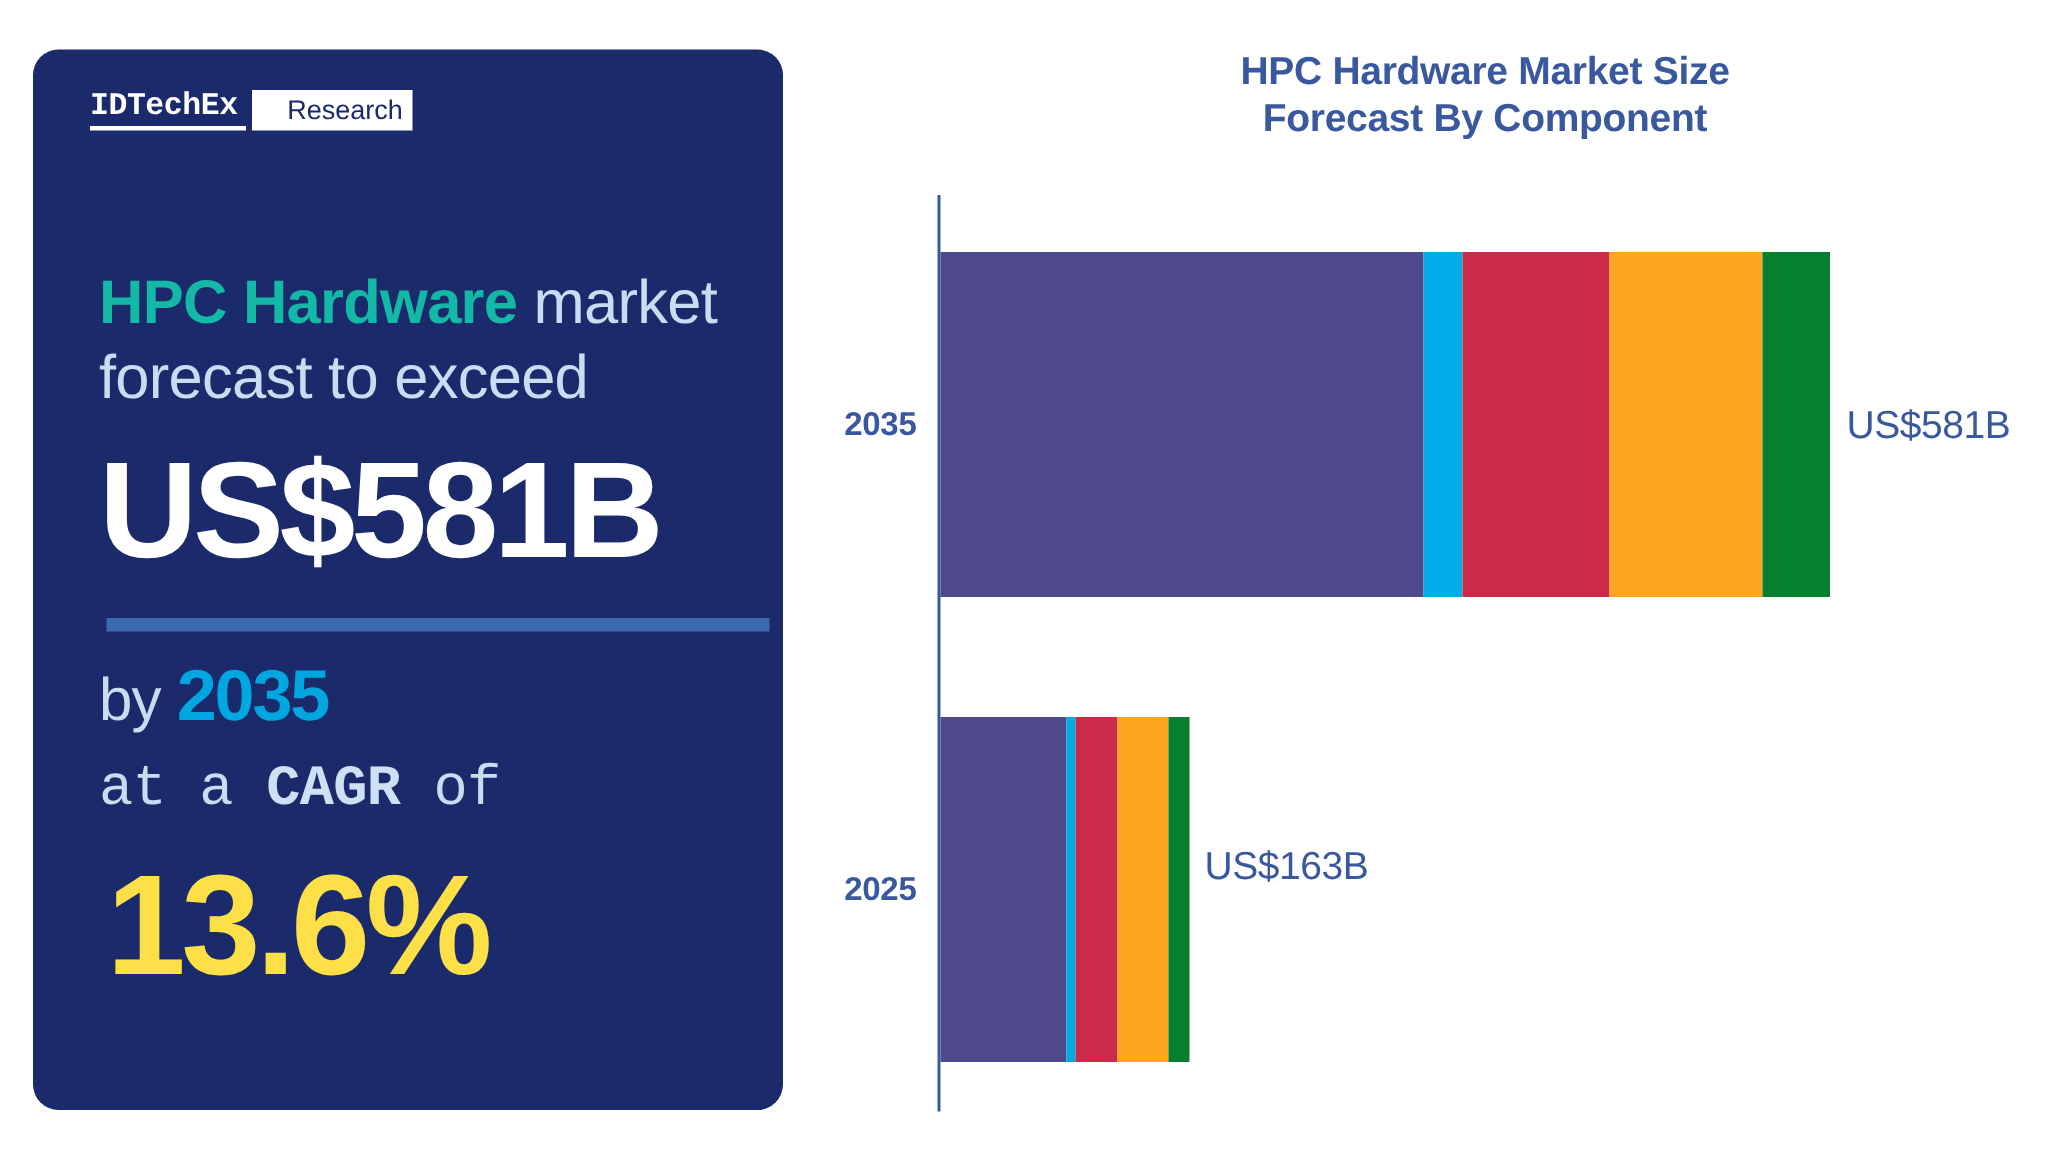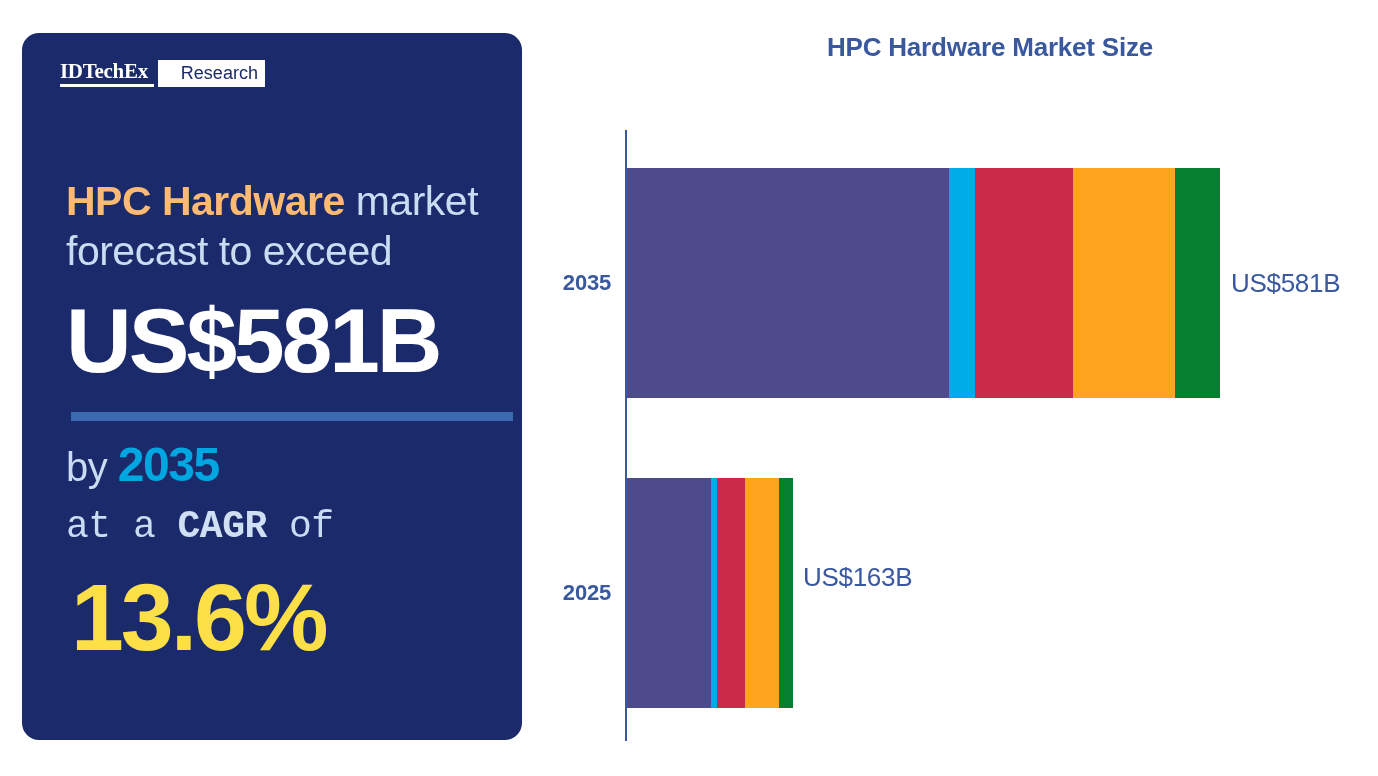--- a/index.html
+++ b/index.html
@@ -42,21 +42,21 @@
     height: 27px;
   }
   .logo-mark {
     color: #ffffff;
     font-size: 21px;
     font-weight: bold;
     letter-spacing: -0.3px;
     line-height: 23px;
     border-bottom: 3px solid #ffffff;
     padding-right: 6px;
-    font-family: Liberation Serif, serif;
+    font-family: Liberation Mono, monospace;
   }
   .logo-tag {
     background: #ffffff;
     color: #1b2a6b;
     font-size: 18px;
     line-height: 26px;
     padding: 0 7px 0 23px;
     margin-left: 4px;
     font-family: "Liberation Sans", sans-serif;
   }
@@ -64,21 +64,21 @@
   .headline {
     position: absolute;
     left: 44px;
     top: 143px;
     width: 460px;
     color: #c9dcf2;
     font-size: 41px;
     line-height: 50px;
     letter-spacing: -0.5px;
   }
-  .headline .em { font-weight: bold; color: #fdba74; }
+  .headline .em { font-weight: bold; color: #14b8a6; }
 
   .bignum {
     position: absolute;
     left: 44px;
     top: 258px;
     color: #ffffff;
     font-size: 91px;
     font-weight: bold;
     letter-spacing: -3px;
     line-height: 100px;
@@ -211,20 +211,21 @@
 
     <div class="subline2">
       <span>at a </span><span class="em">CAGR</span><span> of</span>
     </div>
 
     <div class="cagr">13.6%</div>
   </div>
 
   <div class="chart-title">
     <div>HPC Hardware Market Size</div>
+    <div>Forecast By Component</div>
   </div>
 
   <div class="axis-line"></div>
 
   <div class="y-label l2035">2035</div>
   <div class="y-label l2025">2025</div>
 
   <div class="bar bar-row r2035" id="bar-2035" style="width: 593px;">
       <div class="seg" style="background: rgb(78, 74, 140); flex: 315 0 0px;"></div>
       <div class="seg" style="background: rgb(0, 172, 232); flex: 26 0 0px;"></div>

